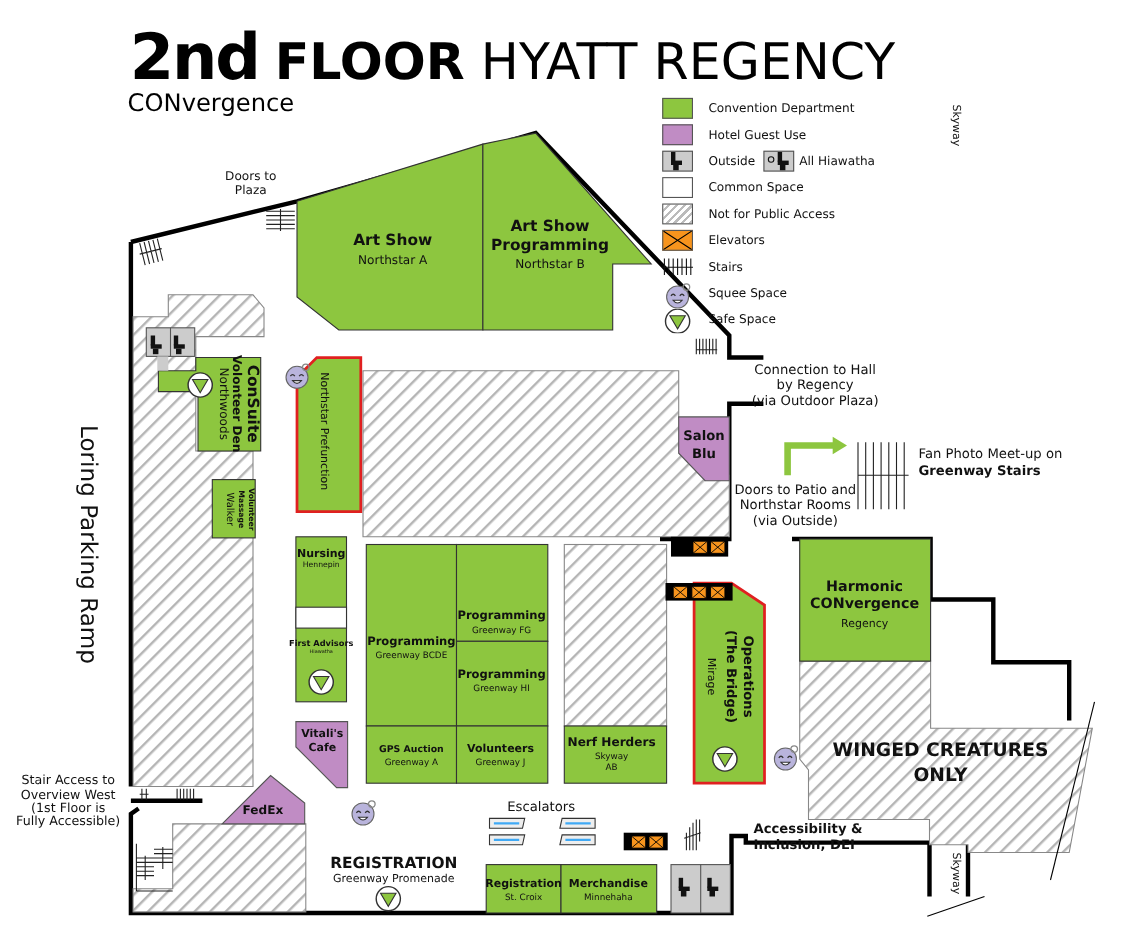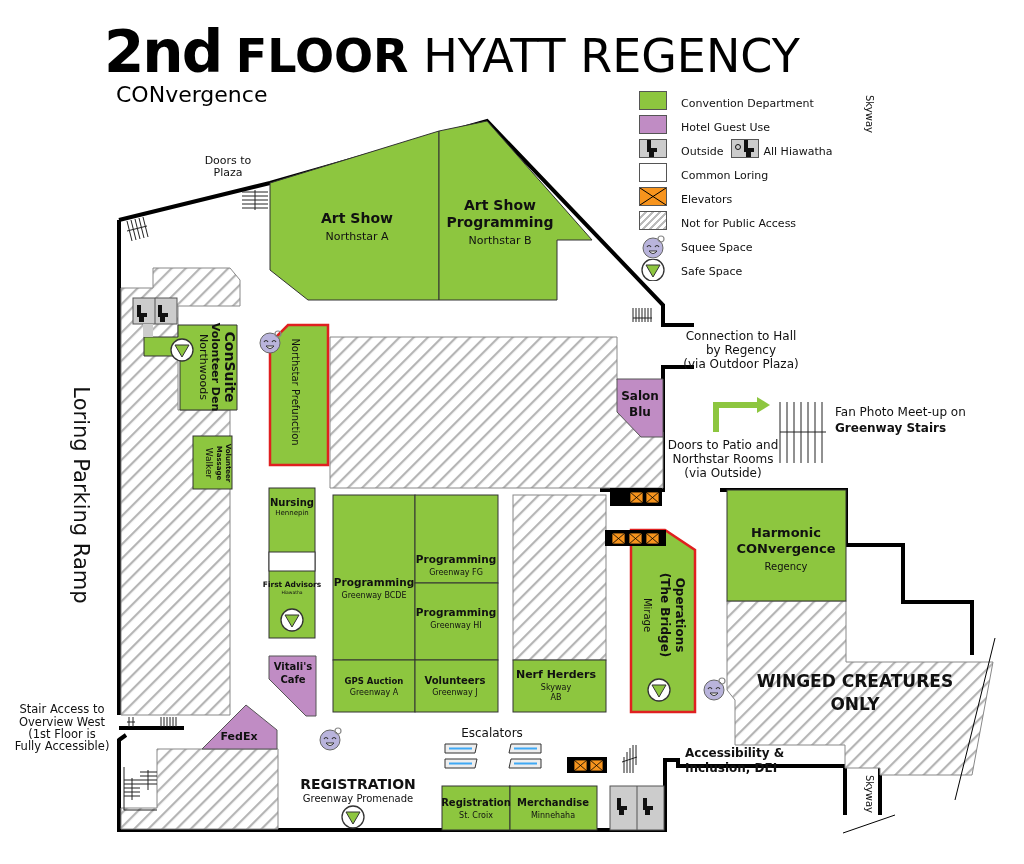--- a/index.html
+++ b/index.html
@@ -1,26 +1,26 @@
 <!DOCTYPE html>
 <html><head>
 <meta charset="utf-8">
 <style>
   html, body { margin:0; padding:0; background:#ffffff; }
   body { width:1024px; height:864px; overflow:hidden; position:relative; font-family:"DejaVu Sans", sans-serif; }
   #map { position:absolute; left:0; top:0; width:1024px; height:864px; }
   .t { font-family:"DejaVu Sans", sans-serif; fill:#111; }
   .b { font-weight:bold; }
-  .title-big { position:absolute; left:104px; top:26px; font-size:46px; line-height:52px; white-space:nowrap; color:#000; font-family:"DejaVu Sans", sans-serif; }
+  .title-big { position:absolute; left:118px; top:26px; font-size:46px; line-height:52px; white-space:nowrap; color:#000; font-family:"DejaVu Sans", sans-serif; }
   .title-big .num { font-size:58px; font-weight:bold; letter-spacing:-2px; }
   .title-big .bold { font-weight:bold; }
   .title-big .light { font-weight:normal; }
   .subtitle { position:absolute; left:116px; top:82px; font-size:22px; color:#000; font-family:"DejaVu Sans", sans-serif; }
   .legend { position:absolute; left:602px; top:86px; width:220px; }
-  .legend-row { position:relative; height:24px; display:flex; align-items:flex-end; font-size:11px; color:#111; font-family:"DejaVu Sans", sans-serif;margin-left:37px; }
+  .legend-row { position:relative; height:24px; display:flex; align-items:center; font-size:11px; color:#111; font-family:"DejaVu Sans", sans-serif; }
   .sw { width:28px; height:19px; border:1px solid #555; box-sizing:border-box; margin-right:14px; flex:0 0 auto; position:relative; }
   .sw-green { background:#8dc63f; }
   .sw-purple { background:#c08cc4; }
   .sw-white { background:#fff; }
   .sw-hatch { background:repeating-linear-gradient(135deg,#fff 0 3px,#bbb 3px 5px); }
   .sw-elev { background:#f7941d; }
   .sw-rest { background:#ccc; }
   .sw-none { border:none; }
   .legend-row span.lbl { white-space:nowrap; }
 </style>
@@ -306,33 +306,41 @@
     <div class="sw sw-rest" style="margin-left:8px;margin-right:4px;">
       <svg width="26" height="17" viewBox="0 0 26 17">
           <circle cx="6" cy="7" r="2.5" fill="none" stroke="#111" stroke-width="1"></circle>
           <use href="#toilet" x="15" y="8"></use>
         </svg>
     </div>
     <span class="lbl">All Hiawatha</span>
   </div>
   <div class="legend-row">
     <div class="sw sw-white"></div>
-    <span class="lbl">Common Loring</span>
+    <span class="lbl">Common Space</span>
+  </div>
+  <div class="legend-row">
+    <div class="sw sw-hatch"></div>
+    <span class="lbl">Not for Public Access</span>
   </div>
   <div class="legend-row">
     <div class="sw sw-elev">
       <svg width="26" height="17" viewBox="0 0 26 17">
           <path d="M0,0 L26,17 M26,0 L0,17" stroke="#000" stroke-width="1"></path>
         </svg>
     </div>
     <span class="lbl">Elevators</span>
   </div>
   <div class="legend-row">
-    <div class="sw sw-hatch"></div>
-    <span class="lbl">Not for Public Access</span>
+    <div class="sw sw-none">
+      <svg width="28" height="19" viewBox="0 0 28 19">
+          <path d="M2,2 L2,17 M6,2 L6,17 M10,2 L10,17 M14,2 L14,17 M18,2 L18,17 M22,2 L22,17 M26,2 L26,17 M0,10 L28,10" stroke="#111" stroke-width="1"></path>
+        </svg>
+    </div>
+    <span class="lbl">Stairs</span>
   </div>
   <div class="legend-row">
     <div class="sw sw-none">
       <svg width="28" height="24" viewBox="-14 -13 28 24">
           <use href="#squee"></use>
         </svg>
     </div>
     <span class="lbl">Squee Space</span>
   </div>
   <div class="legend-row">

